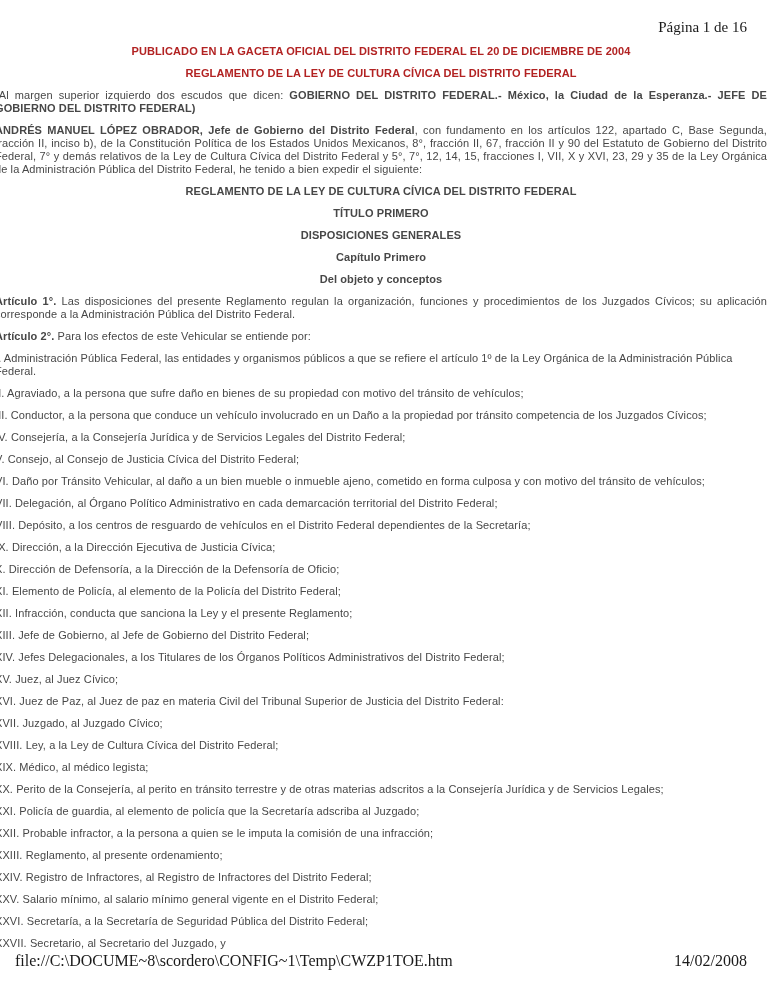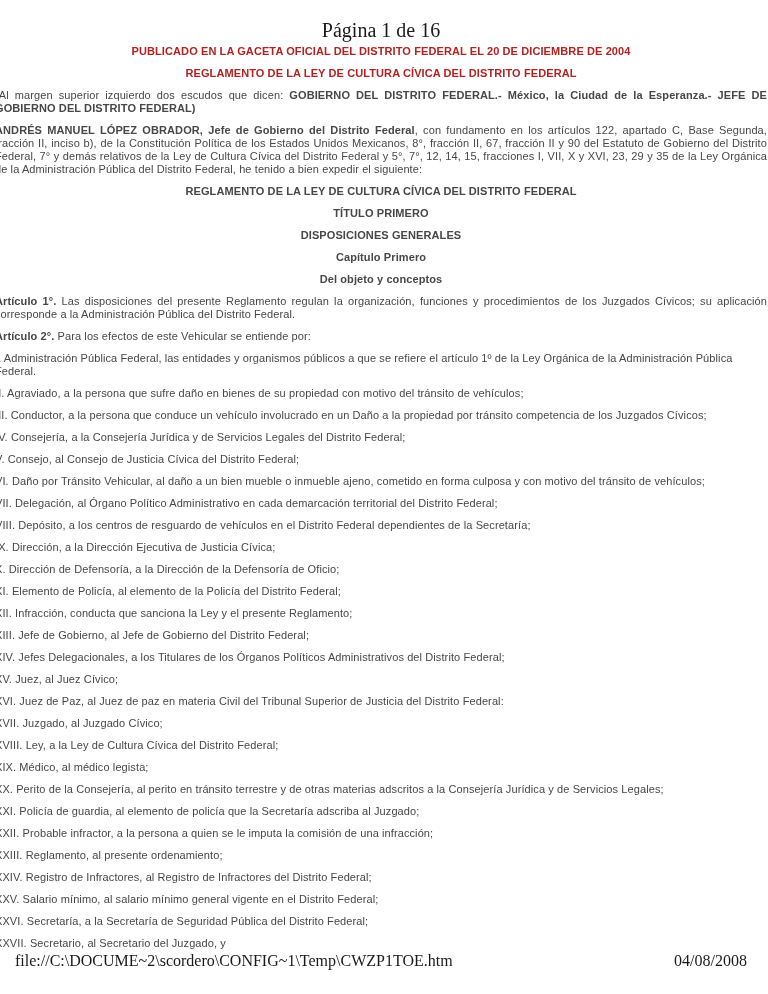--- a/index.html
+++ b/index.html
@@ -5,23 +5,23 @@
   html, body { margin: 0; padding: 0; }
   body {
     width: 768px; height: 994px;
     background: #ffffff;
     overflow: hidden;
     position: relative;
     font-family: "Liberation Sans", sans-serif;
   }
   .print-header {
     position: absolute; top: 19px; left: 15px; right: 21px;
-    text-align: center;
+    text-align: right;
     font-family: "Liberation Serif", serif;
-    font-size: 20px; color: #1a1a1a;
+    font-size: 15px; color: #1a1a1a;
   }
   .print-footer {
     position: absolute; top: 952px; left: 15px; right: 21px;
     display: flex; justify-content: space-between;
     font-family: "Liberation Serif", serif;
     font-size: 16px; color: #1a1a1a;
   }
   .content {
     position: absolute; top: 45px; left: -5px; width: 772px;
     font-size: 11px; line-height: 13px;
@@ -85,15 +85,15 @@
       <p>XXII. Probable infractor, a la persona a quien se le imputa la comisión de una infracción;</p>
       <p>XXIII. Reglamento, al presente ordenamiento;</p>
       <p>XXIV. Registro de Infractores, al Registro de Infractores del Distrito Federal;</p>
       <p>XXV. Salario mínimo, al salario mínimo general vigente en el Distrito Federal;</p>
       <p>XXVI. Secretaría, a la Secretaría de Seguridad Pública del Distrito Federal;</p>
       <p>XXVII. Secretario, al Secretario del Juzgado, y</p>
     </div>
 </div>
 
 <div class="print-footer">
-  <span>file://C:\DOCUME~2\scordero\CONFIG~1\Temp\CWZP1TOE.htm</span>
-  <span>04/08/2008</span>
+  <span>file://C:\DOCUME~8\scordero\CONFIG~1\Temp\CWZP1TOE.htm</span>
+  <span>14/02/2008</span>
 </div>
 
 </body></html>

